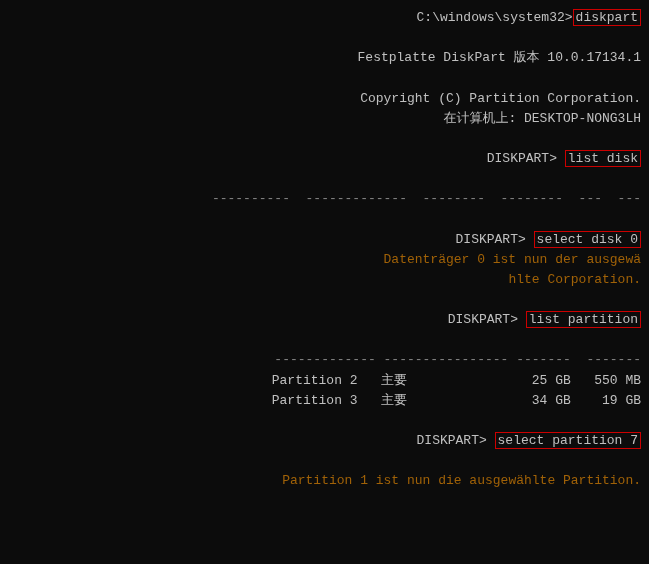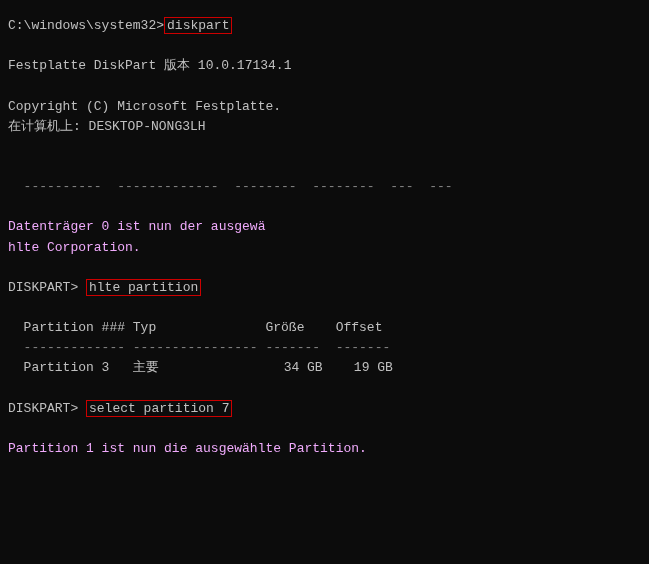--- a/index.html
+++ b/index.html
@@ -9,85 +9,88 @@
       background-color: #0c0c0c;
       font-family: 'Courier New', Courier, monospace;
       font-size: 13px;
       color: #c0c0c0;
       overflow: hidden;
     }
     .terminal {
       width: 649px;
       height: 564px;
       background-color: #0c0c0c;
-      padding: 16px 8px;
+      padding: 8px 8px;
       line-height: 1.55;
+      text-align: right;
     }
     .line {
       white-space: pre;
       display: block;
     }
     .cmd-highlight {
       display: inline;
       border: 1.5px solid #cc0000;
       padding: 0 2px;
       background-color: #0c0c0c;
     }
     @keyframes blink {
       50% { opacity: 0; }
     }
     .dim {
-      color: #f0abfc;
+      color: #a16207;
     }
     .separator {
       color: #888;
     }
   </style>
 </head>
 <body>
 
 <div class="terminal">
 
   <span class="line"><span>C:\windows\system32&gt;</span><span class="cmd-highlight">diskpart</span></span>
 
   <span class="line">&nbsp;</span>
 
   <span class="line">Festplatte DiskPart 版本 10.0.17134.1</span>
 
   <span class="line">&nbsp;</span>
 
-  <span class="line">Copyright (C) Microsoft Festplatte.</span>
+  <span class="line">Copyright (C) Partition Corporation.</span>
 
   <span class="line">在计算机上: DESKTOP-NONG3LH</span>
 
   <span class="line">&nbsp;</span>
 
+  <span class="line"><span>DISKPART&gt; </span><span class="cmd-highlight">list disk</span></span>
 
   <span class="line">&nbsp;</span>
 
 
   <span class="line separator">  ----------  -------------  --------  --------  ---  ---</span>
 
 
   <span class="line">&nbsp;</span>
 
+  <span class="line"><span>DISKPART&gt; </span><span class="cmd-highlight">select disk 0</span></span>
 
   <span class="line dim">Datenträger 0 ist nun der ausgewä</span>
   <span class="line dim">hlte Corporation.</span>
 
   <span class="line">&nbsp;</span>
 
-  <span class="line"><span>DISKPART&gt; </span><span class="cmd-highlight">hlte partition</span></span>
+  <span class="line"><span>DISKPART&gt; </span><span class="cmd-highlight">list partition</span></span>
 
   <span class="line">&nbsp;</span>
 
-  <span class="line">  Partition ### Typ              Größe    Offset</span>
 
   <span class="line separator">  ------------- ---------------- -------  -------</span>
 
+  <span class="line">  Partition 2   主要                25 GB   550 MB</span>
   <span class="line">  Partition 3   主要                34 GB    19 GB</span>
 
   <span class="line">&nbsp;</span>
 
   <span class="line"><span>DISKPART&gt; </span><span class="cmd-highlight">select partition 7</span></span>
 
   <span class="line">&nbsp;</span>
 
   <span class="line dim">Partition 1 ist nun die ausgewählte Partition.</span>
 

